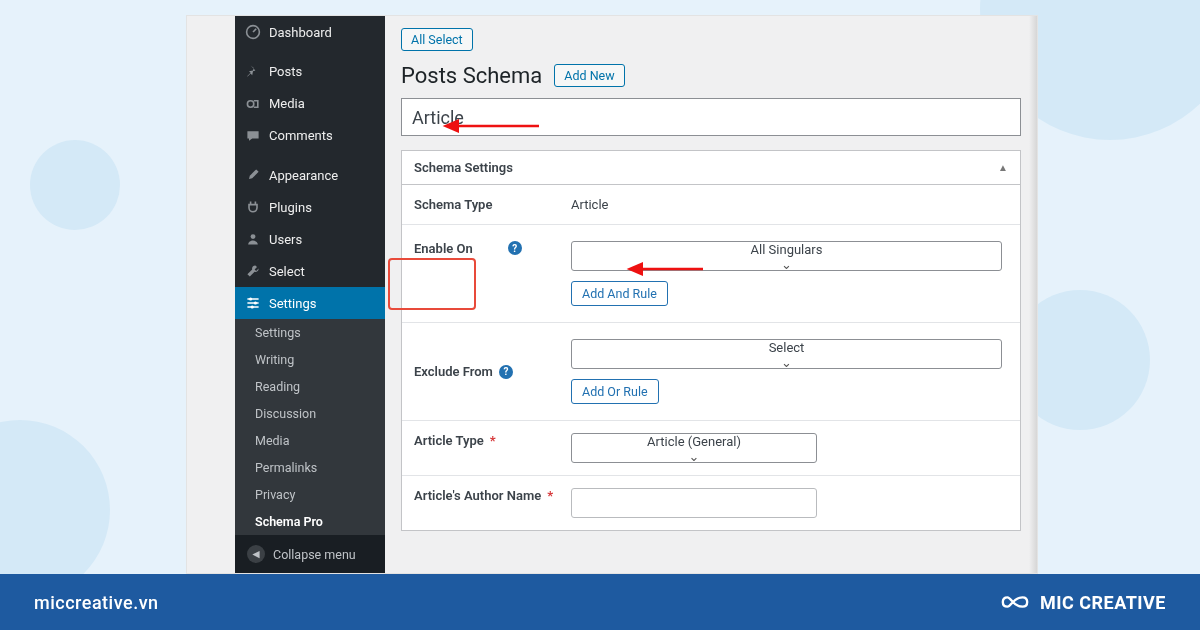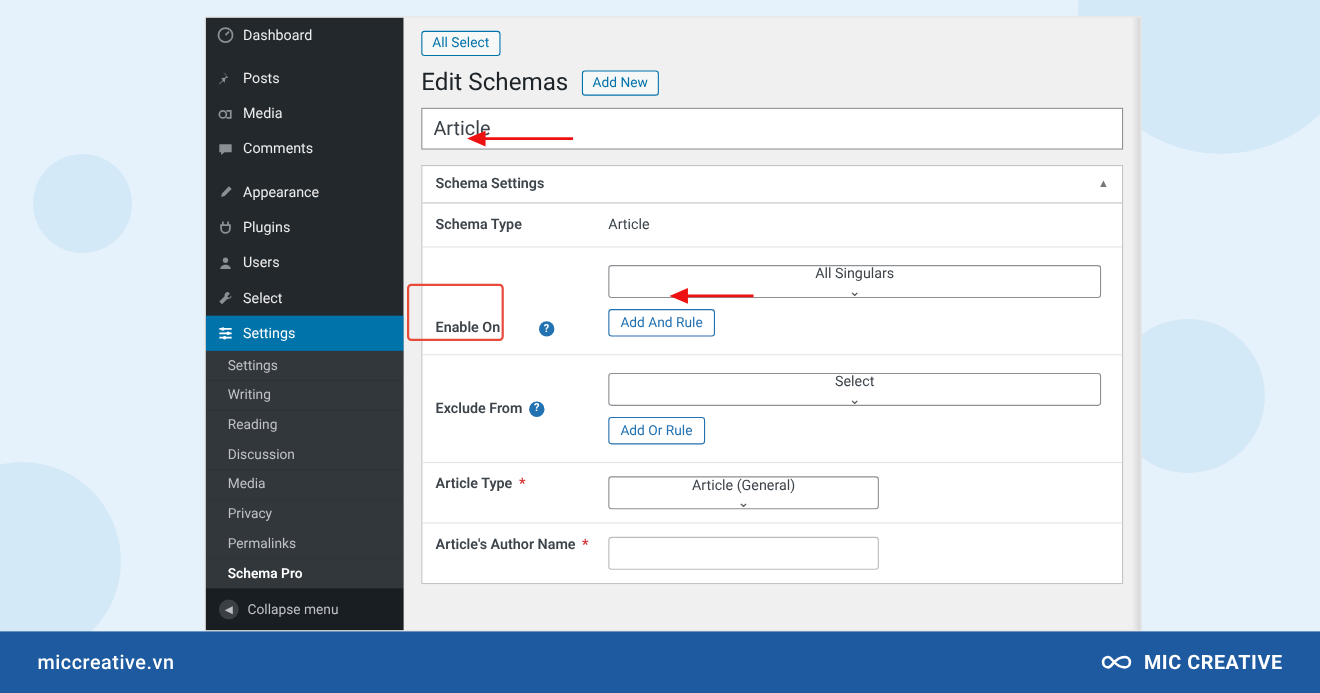--- a/index.html
+++ b/index.html
@@ -17,21 +17,21 @@
   .footer .site { font-size: 18px; font-weight: 500; letter-spacing: .5px; }
   .footer .brand { display: flex; align-items: center; gap: 10px; font-weight: 700; font-size: 18px; letter-spacing: .5px; }
   .footer .brand-logo { display:inline-flex; }
   .footer .brand-logo svg { width: 30px; height: 30px; }
 
   
   .shot { position: absolute; left: 186px; top: 15px; width: 852px; height: 559px; background: #f0f0f1; display: flex; z-index: 5; overflow: hidden; border: 1px solid #e3e3e3; }
   .shot:after{content:"";position:absolute;right:0;top:0;bottom:0;width:8px;background:linear-gradient(to left,#d6d6d6,rgba(0,0,0,0));pointer-events:none;}
 
   
-  .wp-sidebar { width: 180px; background: #23282d; color: #eee; font-size: 13px; display: flex; flex-direction: column; }
+  .wp-sidebar { width: 150px; background: #23282d; color: #eee; font-size: 13px; display: flex; flex-direction: column; margin-left: 48px; }
   .wp-item { display: flex; align-items: center; gap: 8px; padding: 8px 10px; color: #eee; cursor: pointer; }
   .wp-item .ic { width: 16px; height: 16px; opacity: .85; display: inline-flex; align-items: center; justify-content: center; color:#9ea3a8; }
   .wp-item.active { background: #0073aa; color: #fff; position: relative; }
   .wp-item.active .ic { color:#fff; opacity:1; }
   .wp-item.active:after { content:""; position:absolute; right:-8px; top:50%; transform:translateY(-50%); border:8px solid transparent; border-left-color:#0073aa; }
   .wp-sub { padding: 6px 10px 6px 20px; background: #32373c; color: #bfc3c7; font-size: 12.5px; cursor: pointer; }
   .wp-sub.active { color: #fff; font-weight: 600; }
   .wp-spacer { height: 8px; }
   .wp-collapse { margin-top: auto; background: #191e23; display: flex; align-items: center; gap: 8px; padding: 10px 12px; color: #bfc3c7; font-size: 12.5px; cursor: pointer; }
   .wp-collapse .circ { width: 18px; height: 18px; border-radius: 50%; background: #3b4045; display:inline-flex; align-items:center; justify-content:center; color:#bfc3c7; font-size:12px;}
@@ -157,55 +157,55 @@
             <circle cx="9" cy="15" r="2"></circle>
           </svg>
         </span>
       <span>Settings</span>
     </div>
     <div class="wp-sub">Settings</div>
     <div class="wp-sub">Writing</div>
     <div class="wp-sub">Reading</div>
     <div class="wp-sub">Discussion</div>
     <div class="wp-sub">Media</div>
+    <div class="wp-sub">Permalinks</div>
     <div class="wp-sub">Privacy</div>
-    <div class="wp-sub">Permalinks</div>
     <div class="wp-sub active">Schema Pro</div>
 
     <div class="wp-collapse">
       <span class="circ">◄</span>
       <span>Collapse menu</span>
     </div>
   </div>
 
   <div class="wp-main">
     <span class="chip-btn">All Select</span>
 
     <div class="page-head">
-      <h1>Edit Schemas</h1>
+      <h1>Posts Schema</h1>
       <span class="chip-btn">Add New</span>
     </div>
 
     <input class="title-input" value="Article" style="">
 
     <div class="panel">
       <div class="panel-head">
         <span>Schema Settings</span>
         <span class="tri">▲</span>
       </div>
 
       <div class="row slim">
         <div class="lab">
             <span>Schema Type</span>
           </div>
         <div class="val"><span>Article</span></div>
       </div>
 
       <div class="row">
-        <div class="lab" style="align-items:flex-end;gap:35px;">
+        <div class="lab" style="align-items:flex-start;gap:35px;">
           <span>Enable On</span>
           <span class="helpq">?</span>
         </div>
         <div class="val">
           <div class="sel">
             <span>All Singulars</span>
             <span class="chev">⌄</span>
           </div>
           <span class="small-btn">Add And Rule</span>
         </div>

